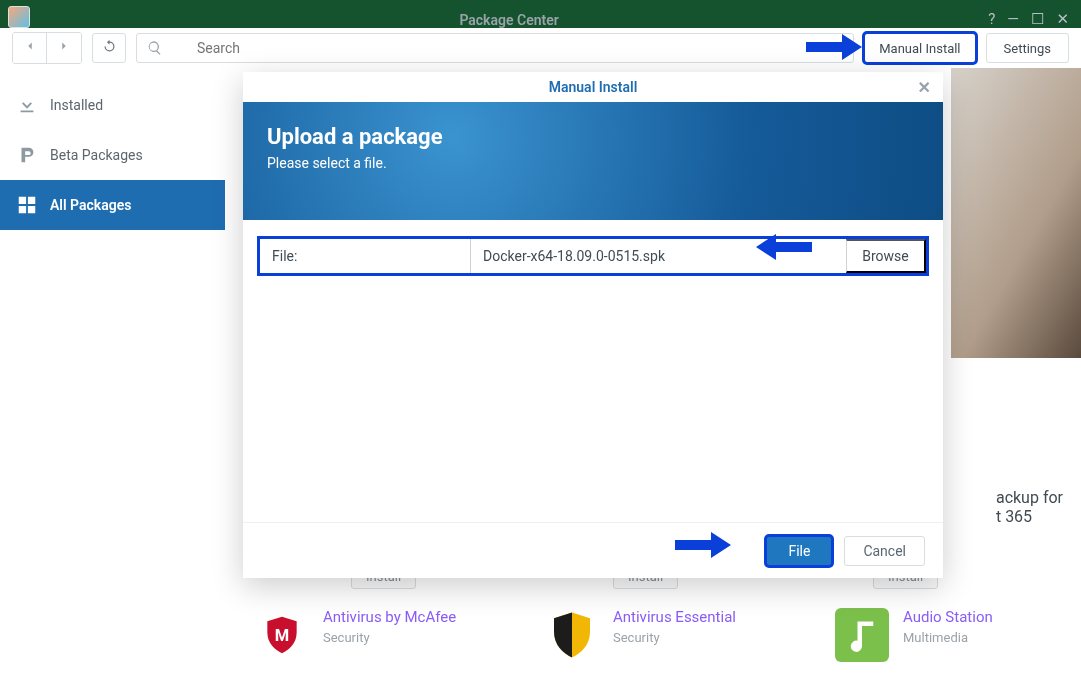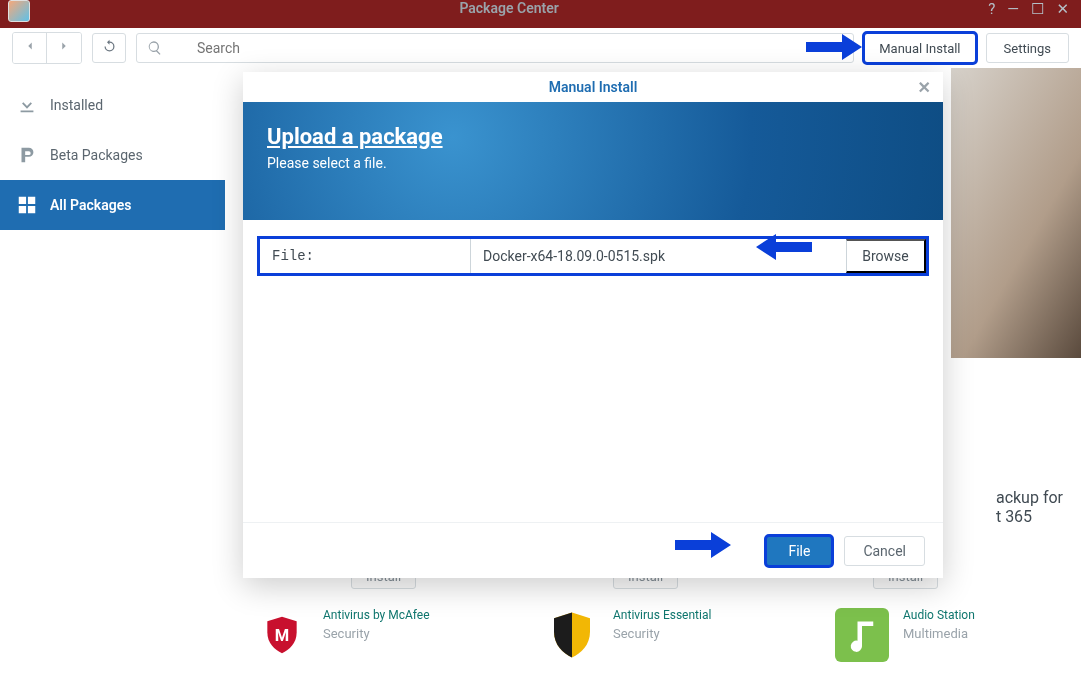--- a/index.html
+++ b/index.html
@@ -1,19 +1,19 @@
 <!DOCTYPE html>
 <html><head>
 <meta charset="utf-8">
 <style>
   * { box-sizing: border-box; margin: 0; padding: 0; font-family: -apple-system, "Segoe UI", Roboto, Arial, sans-serif; }
   body { width: 1081px; height: 683px; background: #fff; position: relative; overflow: hidden; }
 
   
-  .titlebar { height: 28px; display: flex; align-items: flex-start; background: #7f1d1d; color: #9aa3aa; font-size: 14px; }
+  .titlebar { height: 28px; display: flex; align-items: flex-end; background: #14532d; color: #9aa3aa; font-size: 14px; }
   .titlebar .app-icon { width: 22px; height: 22px; margin-left: 8px; border-radius: 3px;
     background: linear-gradient(135deg,#f6a87a 0%,#5ec1e8 100%); border:1px solid #e0e0e0;}
   .titlebar .title { flex: 1; text-align: center; font-weight: 600; }
   .titlebar .win-controls { display: flex; gap: 12px; padding-right: 12px; }
   .titlebar .win-controls span { color:#b5c0c8; font-size:15px; cursor:pointer; }
 
   
   .toolbar { height: 40px; display: flex; align-items: center; gap: 10px; padding: 0 12px; }
   .navbtns { display:flex; border:1px solid #d7dde1; border-radius:3px; overflow:hidden; }
   .navbtns button { width:34px; height:30px; background:#fff; border:none; border-right:1px solid #d7dde1; color:#9aa3aa; font-size:15px; cursor:pointer;}
@@ -46,32 +46,32 @@
   .pill-install.p2 { left:388px; top:495px;}
   .pill-install.p3 { left:648px; top:495px;}
 
   .cards { position:absolute; left:30px; top:540px; display:flex; gap:40px; }
   .card { width:250px; display:flex; gap:14px; align-items:flex-start; }
   .card .thumb { width:54px; height:54px; border-radius:6px; display:flex; align-items:center; justify-content:center; }
   .card .thumb.m { background:#fff; }
   .card .thumb.m svg { width:44px; height:44px; }
   .card .thumb.e { background:#fff; }
   .card .thumb.a { background:#7cc04c; border-radius:6px;}
-  .card .meta .t { color:#0f766e; font-size:12px; }
+  .card .meta .t { color:#8b5cf6; font-size:15px; }
   .card .meta .c { color:#9aa3aa; font-size:13px; margin-top:4px; }
 
   
   .modal { position:absolute; left:243px; top:72px; width:700px; background:#fff; box-shadow:0 8px 30px rgba(0,0,0,.20); }
   .modal .mtitle { height:30px; display:flex; align-items:center; justify-content:center; color:#1f6db1; font-size:14px; font-weight:600; position:relative;}
   .modal .mtitle .x { position:absolute; right:12px; color:#9aa3aa; cursor:pointer; font-size:16px;}
   .modal .banner { height:118px; background: radial-gradient(circle at 30% 30%, #3a93cf 0%, #155a99 60%, #0e4d84 100%); color:#fff; padding:22px 24px;}
-  .modal .banner h2 { font-size:22px; font-weight:700;text-decoration:underline; }
+  .modal .banner h2 { font-size:22px; font-weight:700; }
   .modal .banner p { font-size:14px; margin-top:6px; font-weight:400;}
   .filebox { margin:18px 16px; height:36px; display:flex; border:1px solid #cdd5da; }
-  .filebox .lbl { width:210px; padding:0 12px; display:flex; align-items:center; font-size:14px; color:#414b53;font-family:Liberation Mono, monospace;}
+  .filebox .lbl { width:210px; padding:0 12px; display:flex; align-items:center; font-size:14px; color:#414b53;}
   .filebox .val { flex:1; border-left:1px solid #cdd5da; padding:0 12px; display:flex; align-items:center; font-size:14px; color:#414b53;}
   .filebox .brw { width:80px; border-left:1px solid #cdd5da; background:#fff; font-size:14px; color:#414b53; cursor:pointer;}
   .modal .spacer { height:230px; }
   .modal .footer { height:56px; border-top:1px solid #eef1f3; display:flex; align-items:center; justify-content:flex-end; gap:12px; padding:0 18px;}
   .modal .footer .next { background:#1f77bf; color:#fff; border:none; height:30px; padding:0 22px; border-radius:3px; font-size:14px; cursor:pointer;}
   .modal .footer .cancel { background:#fff; color:#5b666f; border:1px solid #d7dde1; height:30px; padding:0 18px; border-radius:3px; font-size:14px; cursor:pointer;}
 
   
   .arrow { position:absolute; width:56px; height:30px; }
   .arrow svg { width:56px; height:30px; }

